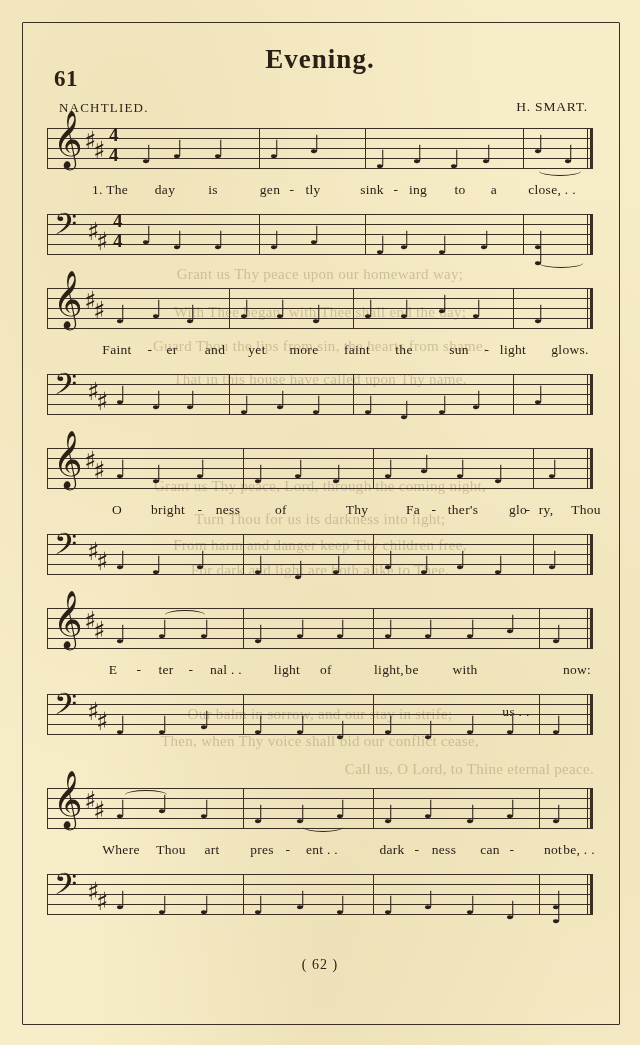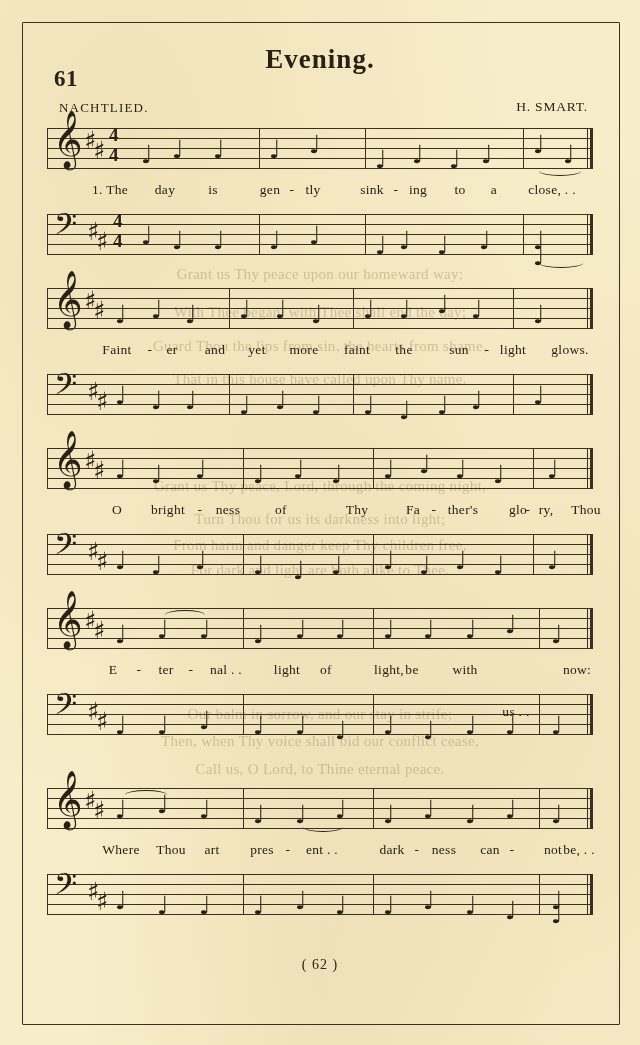--- a/index.html
+++ b/index.html
@@ -208,21 +208,21 @@
   <div class="bleed" style="top:266px;">Grant us Thy peace upon our homeward way;</div>
   <div class="bleed" style="top:304px;">With Thee began, with Thee shall end the day;</div>
   <div class="bleed" style="top:338px;">Guard Thou the lips from sin, the hearts from shame,</div>
   <div class="bleed" style="top:478px;">Grant us Thy peace, Lord, through the coming night,</div>
   <div class="bleed" style="top:371px;">That in this house have called upon Thy name.</div>
   <div class="bleed" style="top:511px;">Turn Thou for us its darkness into light;</div>
   <div class="bleed" style="top:537px;">From harm and danger keep Thy children free,</div>
   <div class="bleed" style="top:562px;">For dark and light are both alike to Thee.</div>
   <div class="bleed" style="top:706px;">Our balm in sorrow, and our stay in strife;</div>
   <div class="bleed" style="top:733px;">Then, when Thy voice shall bid our conflict cease,</div>
-  <div class="bleed" style="top:761px;">Call us, O Lord, to Thine eternal peace.</div>
+  <div class="bleed" style="top:761px;text-align:right;">Call us, O Lord, to Thine eternal peace.</div>
 
   <div class="border-frame"></div>
 
   <div class="title">Evening.</div>
   <div class="hymn-number">61</div>
   <div class="tune-name">NACHTLIED.</div>
   <div class="composer">H. SMART.</div>
 
   <div class="system" style="top:120px;">
 

